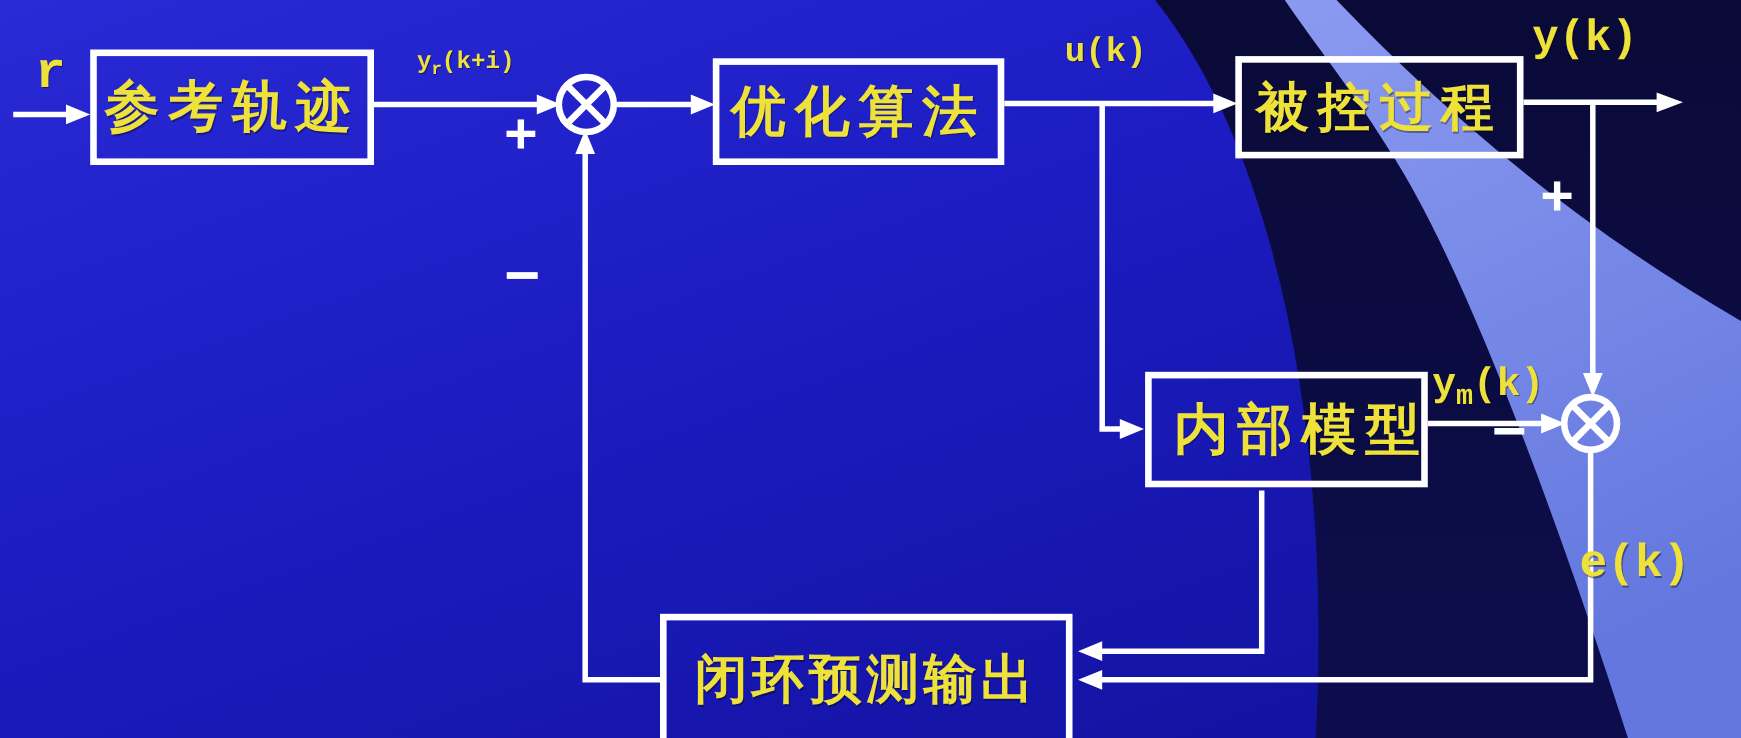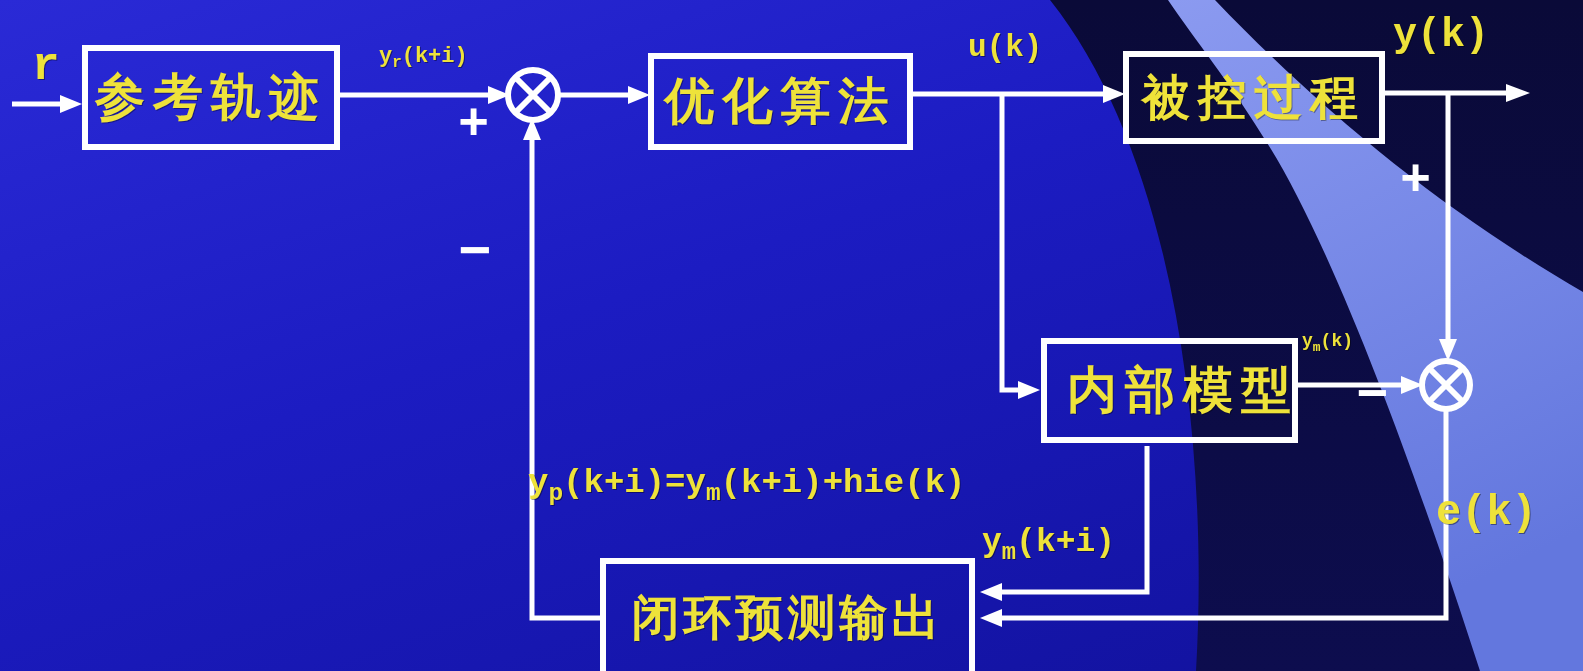--- a/index.html
+++ b/index.html
@@ -136,34 +136,28 @@
   </div>
 
   <div class="sig" style="left:968px;top:32px;font-size:31px;">
     <span>u(k)</span>
   </div>
 
   <div class="sig" style="left:1393px;top:16px;font-size:40px;">
     <span>y(k)</span>
   </div>
 
-  <div class="sig" style="left:1302px;top:332px;font-size:18px;">
+  <div class="sig" style="left:1302px;top:332px;font-size:36px;">
     <span>y</span><sub>m</sub><span>(k)</span>
   </div>
 
-  <div class="sig" style="left:982px;top:526px;font-size:33px;">
-    <span>y</span><sub>m</sub><span>(k+i)</span>
-  </div>
 
   <div class="sig" style="left:1436px;top:492px;font-size:42px;">
     <span>e(k)</span>
   </div>
 
-  <div class="sig" style="left:528px;top:466px;font-size:34px;">
-    <span>y</span><sub>p</sub><span>(k+i)=y</span><sub>m</sub><span>(k+i)+hie(k)</span>
-  </div>
 
   <div class="sign" style="left:458px;top:100px;font-size:52px;">+</div>
   <div class="sign" style="left:458px;top:226px;font-size:56px;">−</div>
   <div class="sign" style="left:1400px;top:156px;font-size:52px;">+</div>
   <div class="sign" style="left:1356px;top:370px;font-size:54px;">−</div>
 
 </div>
 
 </body></html>

